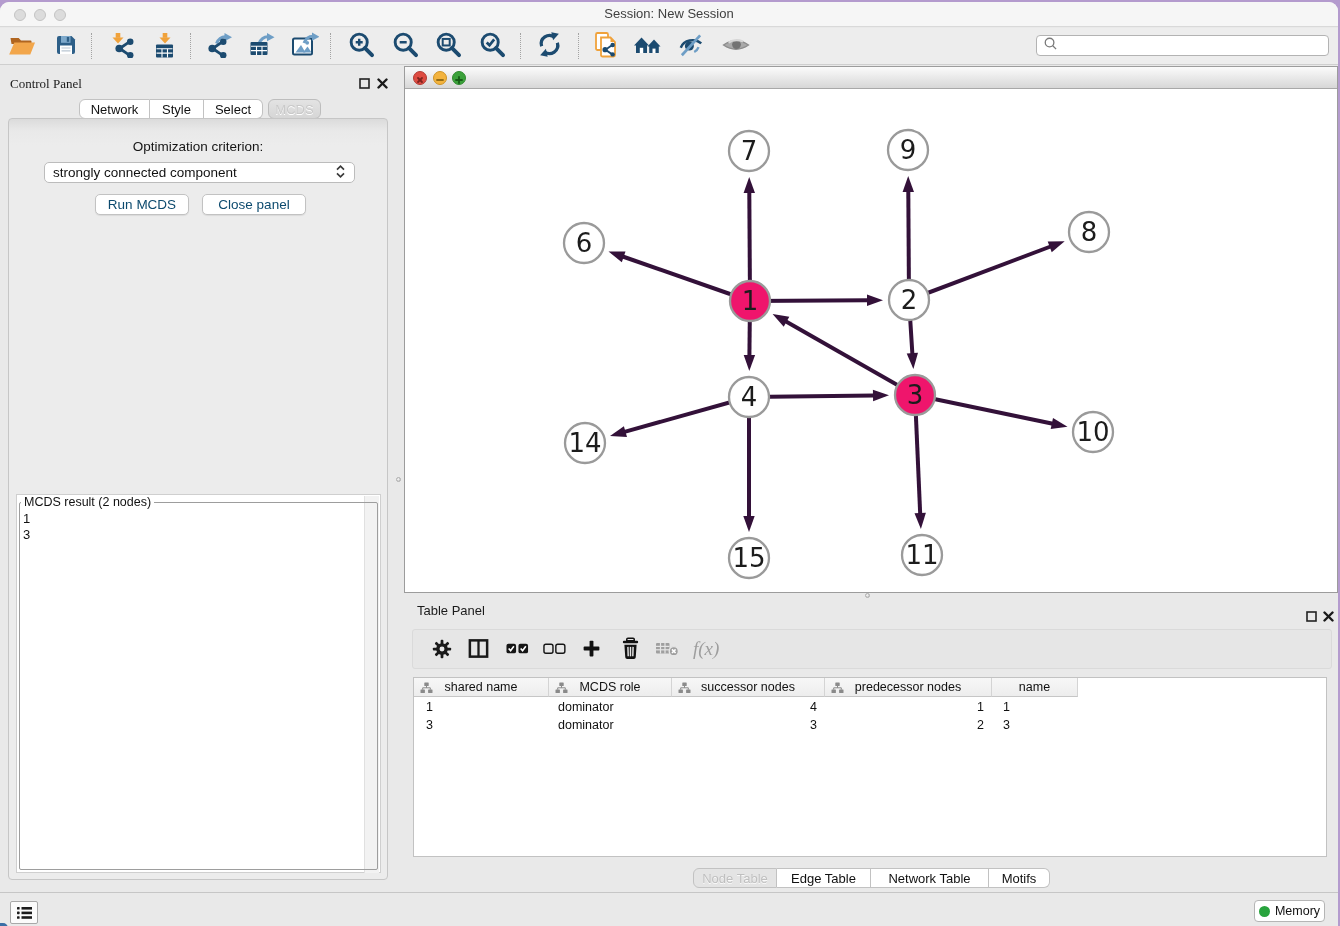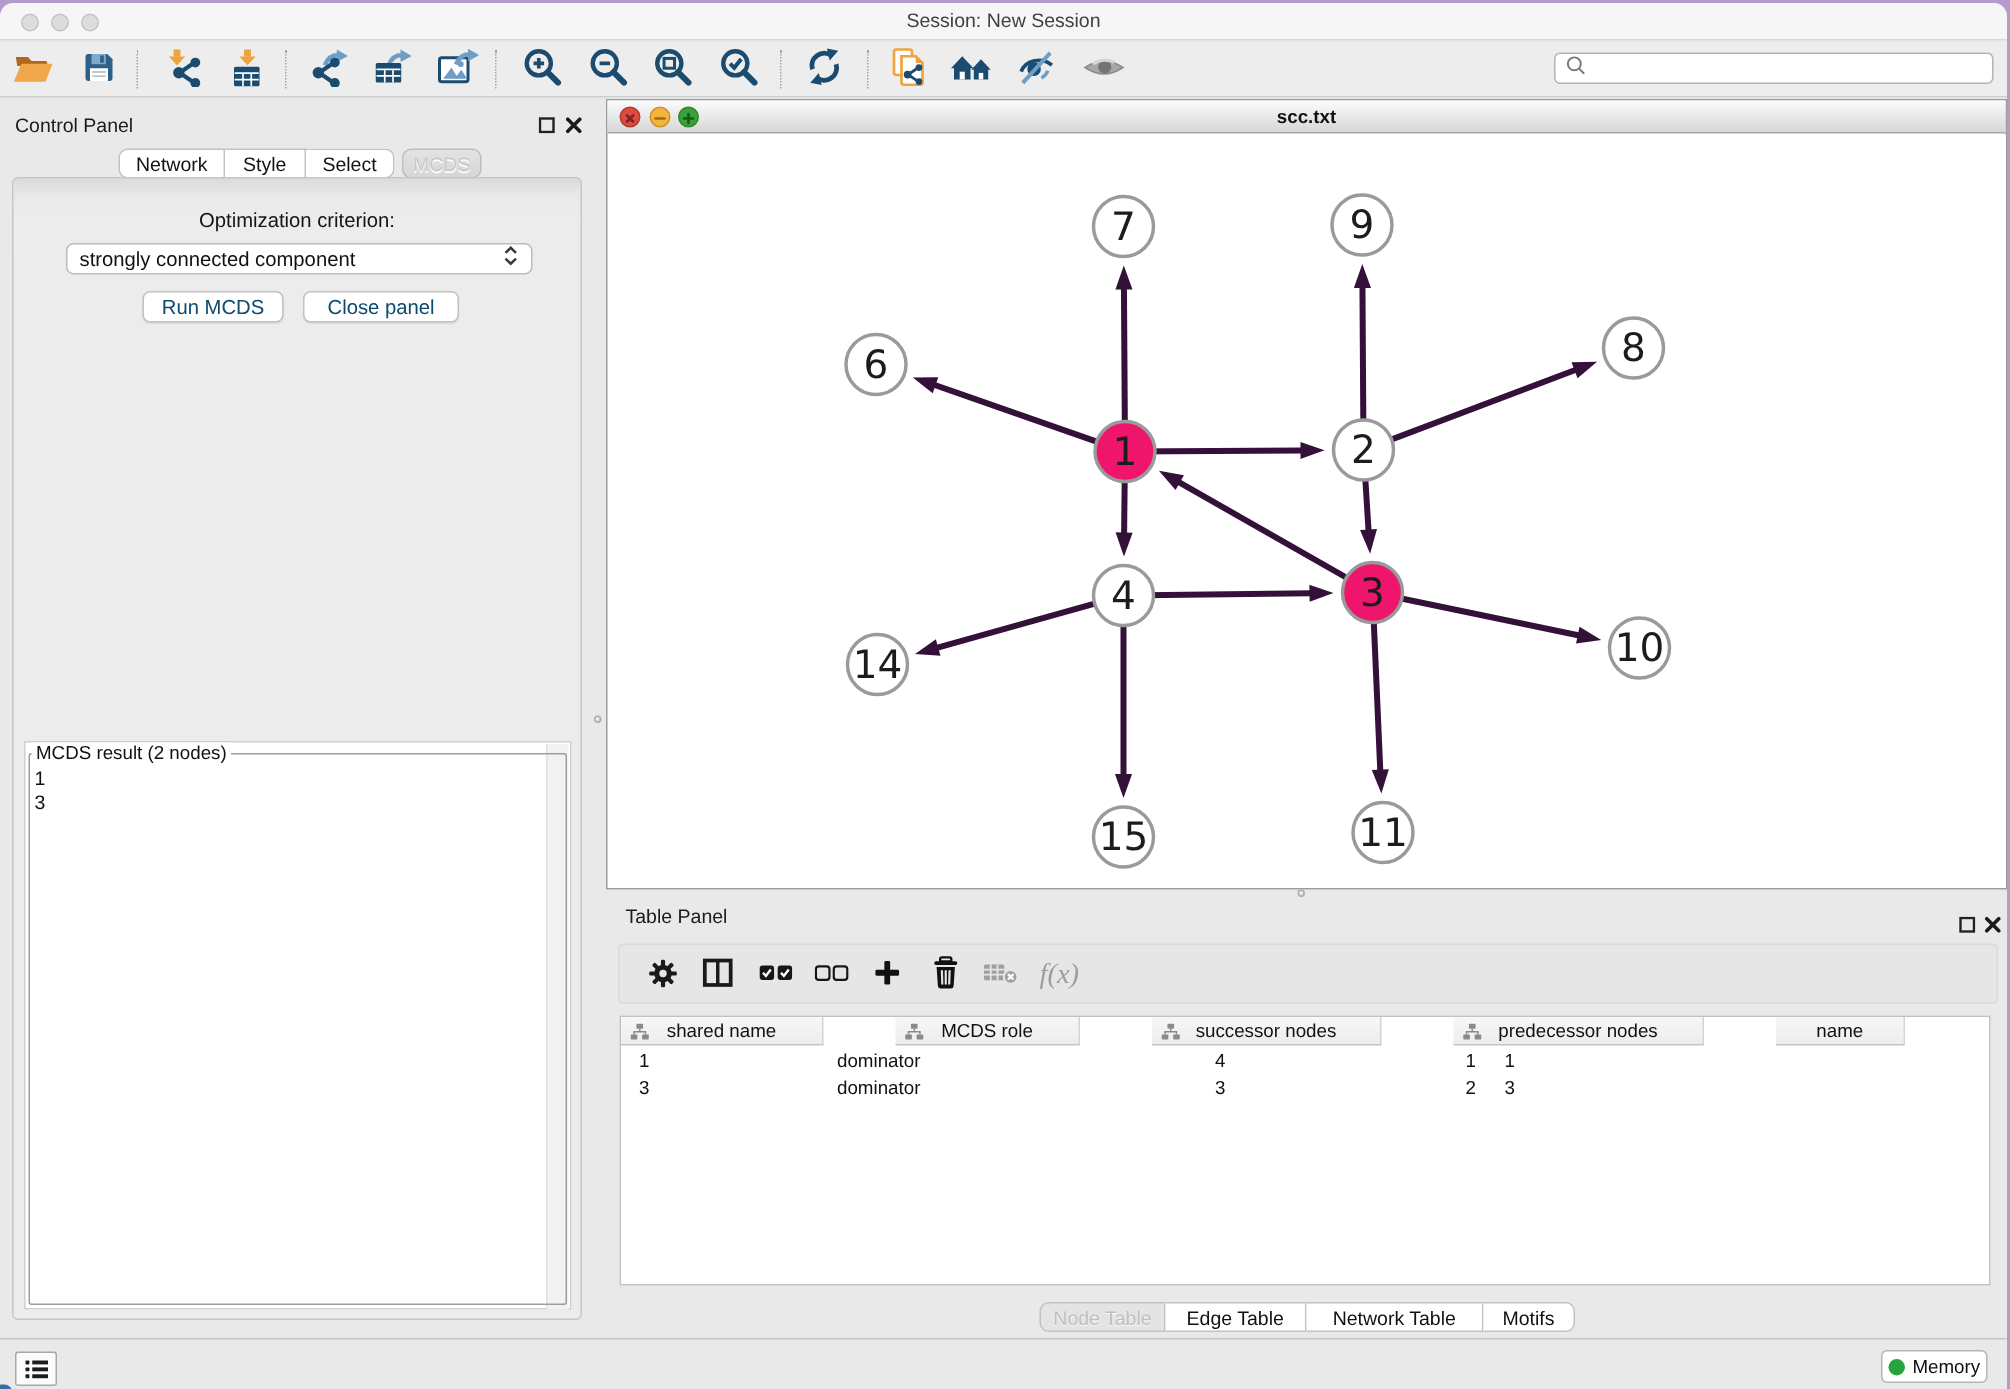--- a/index.html
+++ b/index.html
@@ -25,21 +25,21 @@
   .tb-sep { position:absolute; top:5px; height:26px; width:0;
     border-left:1px dotted #a3a3a3; }
   #search-box { position:absolute; left:1036px; top:7px; width:293px; height:21px;
     background:#fff; border:1px solid #b3b3b3; border-radius:4px;
     display:flex; align-items:center; padding-left:6px; }
   #search-input { border:none; outline:none; flex:1; font-size:12px; height:16px;
     background:transparent; margin-left:4px; font-family:"Liberation Sans",sans-serif;}
 
   
   #control-panel { position:absolute; left:0; top:63px; width:395px; height:827px; }
-  #cp-header { position:absolute; left:0; top:0; width:100%; height:30px; }
+  #cp-header { position:absolute; left:0; top:0; width:100%; height:30px;font-family:Liberation Serif, serif; }
   #cp-title { position:absolute; left:10px; top:11px; font-size:13px; color:#1b1b1b; }
   .win-btn { position:absolute; top:12px; width:13px; height:13px; display:flex;
     align-items:center; justify-content:center; background:none; border:none; }
   #cp-float { right:24px; } #cp-close { right:6px; }
 
   #cp-tabs { position:absolute; left:79px; top:34px; height:20px; display:flex; }
   .cp-tab { height:20px; background:#fff; border:1px solid #c2c2c2; border-left:none;
     font-size:13px; color:#111; display:flex; align-items:center; justify-content:center; }
   .cp-tab:first-child { border-left:1px solid #c2c2c2; border-radius:6px 0 0 6px; }
   .cp-tab.last-unsel { border-radius:0 6px 6px 0; }
@@ -93,21 +93,21 @@
   #table-panel { position:absolute; left:404px; top:596px; width:934px; height:294px; }
   #tp-title { position:absolute; left:13px; top:5px; font-size:13px; color:#1b1b1b; }
   #tp-float { right:20px; } #tp-close { right:3px; }
   #tp-toolbar { position:absolute; left:8px; top:31px; width:920px; height:40px;
     background:#e6e6e6; border:1px solid #dadada; border-radius:3px; }
   .tp-icon { position:absolute; top:0; height:40px; display:flex; align-items:center;
     justify-content:center; background:none; border:none; }
 
   #data-table { position:absolute; left:9px; top:79px; width:914px; height:180px;
     background:#fff; border:1px solid #c2c2c2; }
-  #tbl-header { position:absolute; left:0; top:0; width:100%; height:20px; display:flex;gap:48px; }
+  #tbl-header { position:absolute; left:0; top:0; width:100%; height:20px; display:flex; }
   .th-cell { height:19px; background:linear-gradient(#f7f7f7,#ededed);
     border-right:1px solid #d4d4d4; border-bottom:1px solid #c6c6c6; position:relative;
     display:flex; align-items:center; justify-content:center; font-size:12.5px; color:#111; }
   .th-tree { position:absolute; left:6px; top:4px; }
   .tbl-row { position:absolute; left:0; width:100%; height:18px; display:flex; }
   .td-cell { height:18px; font-size:12.5px; color:#111; display:flex; align-items:center; }
 
   #tp-tabs { position:absolute; left:289px; top:270px; height:20px; display:flex; }
   .tp-tab { height:20px; background:#fff; border:1px solid #c2c2c2; border-left:none;
     font-size:13px; color:#111; display:flex; align-items:center; justify-content:center; }
@@ -392,21 +392,20 @@
             </svg></span>
         <span class="traffic" id="tfc-yellow" style="left: 28px; background: rgb(243, 179, 62); border: 1px solid rgb(207, 148, 38);"><svg width="12" height="12" viewBox="0 0 12 12">
               <line x1="3" y1="6" x2="9" y2="6" stroke="#946c14" stroke-width="1.8" stroke-linecap="round"></line>
             </svg></span>
         <span class="traffic" id="tfc-green" style="left: 47px; background: rgb(59, 161, 58); border: 1px solid rgb(47, 138, 46);"><svg width="12" height="12" viewBox="0 0 12 12">
               <g stroke="#175c17" stroke-width="1.8" stroke-linecap="round">
                 <line x1="3" y1="6" x2="9" y2="6"></line>
                 <line x1="6" y1="3" x2="6" y2="9"></line>
               </g>
             </svg></span>
-        <div id="net-title">scc.txt</div>
       </div>
       <div id="net-canvas"><svg width="932" height="502" viewBox="0 0 932 502">
             <line x1="345" y1="211" x2="344.3" y2="102.0" stroke="#331139" stroke-width="4"></line>
             <polygon points="344.2,87.0 350.0,103.0 338.6,103.0" fill="#331139"></polygon>
             <line x1="345" y1="211" x2="217.7" y2="166.5" stroke="#331139" stroke-width="4"></line>
             <polygon points="203.5,161.6 220.5,161.5 216.8,172.2" fill="#331139"></polygon>
             <line x1="345" y1="211" x2="463.0" y2="210.3" stroke="#331139" stroke-width="4"></line>
             <polygon points="478.0,210.2 462.0,216.0 462.0,204.6" fill="#331139"></polygon>
             <line x1="345" y1="211" x2="344.4" y2="266.0" stroke="#331139" stroke-width="4"></line>
             <polygon points="344.3,281.0 338.7,264.9 350.1,265.1" fill="#331139"></polygon>

